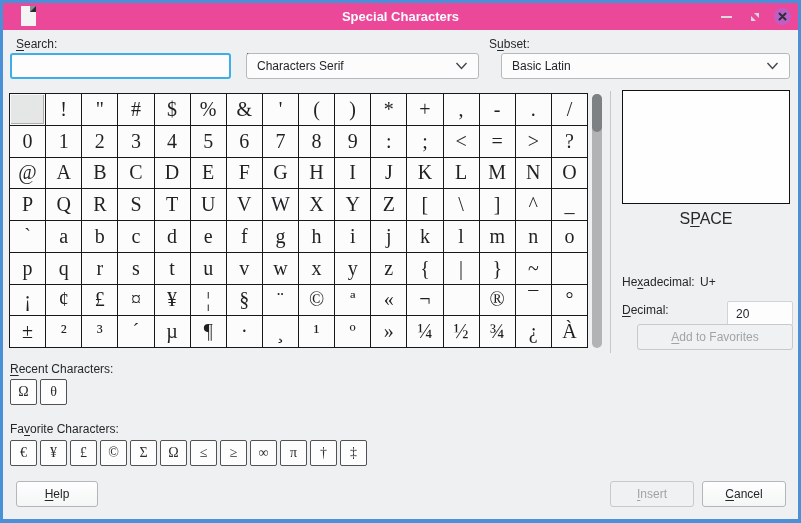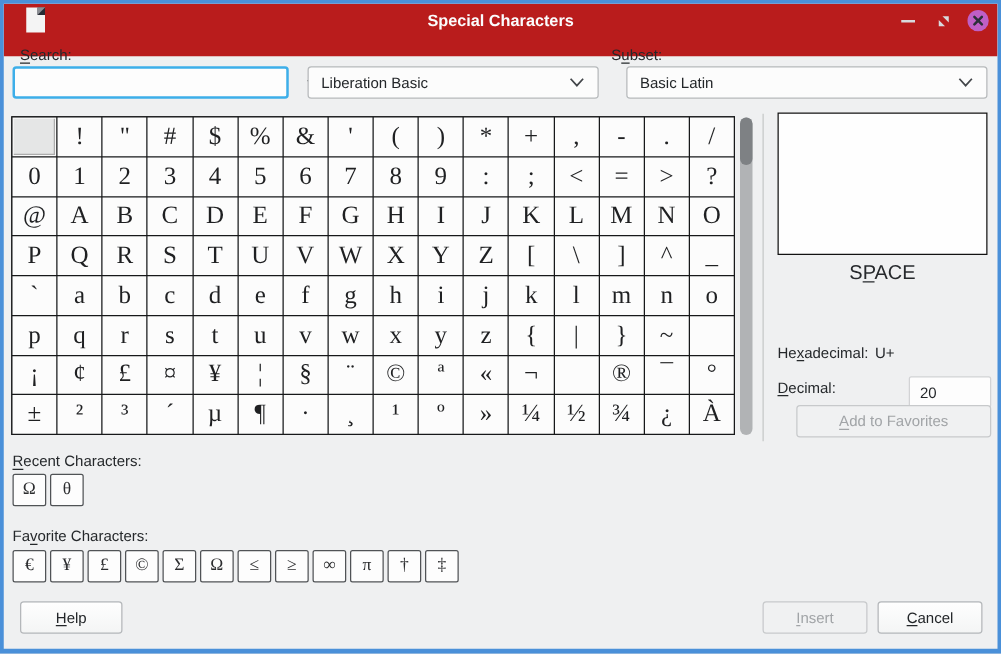--- a/index.html
+++ b/index.html
@@ -4,21 +4,21 @@
 <style>
   html,body{margin:0;padding:0;background:#d6d9dc;}
   *{box-sizing:border-box;}
   .window{
     position:relative;width:801px;height:523px;
     border:3px solid #4a90d9;border-bottom-width:4px;
     background:#eff0f1;overflow:hidden;
     font-family:"Liberation Sans",sans-serif;
   }
   
-  .titlebar{position:absolute;left:0;top:0;right:0;height:42px;background:#b91c1c;}
+  .titlebar{position:absolute;left:0;top:0;right:0;height:27px;background:#ec4899;}
   .app-icon{position:absolute;left:18px;top:3px;width:15px;height:20px;background:#f4f4f4;}
   .app-icon::after{content:"";position:absolute;right:0;top:0;width:0;height:0;
     border-left:6px solid #8b8e94;border-top:6px solid #272b34;transform:rotate(90deg);}
   .tb-title{position:absolute;left:0;right:0;top:0;height:27px;line-height:27px;
     text-align:center;color:#fbfcfd;font-size:13px;font-weight:700;}
   .tb-buttons{position:absolute;right:7px;top:0;height:27px;display:flex;align-items:center;gap:11px;}
   .tb-btn{width:17px;height:17px;display:flex;align-items:center;justify-content:center;}
   .min-glyph{width:11px;height:2px;background:#d8dadd;}
   .close-btn{width:17px;height:17px;border-radius:50%;background:#bf5fc6;display:flex;align-items:center;justify-content:center;}
   
@@ -86,21 +86,21 @@
         </svg>
       </div>
     </div>
   </div>
 
   <div class="fld-label" style="left:13px;top:34px;"><u>S</u>earch:</div>
   <input class="search-input" type="text" value="" style="">
 
   <div class="fld-label" style="left:243px;top:48px;"><u>F</u>ont:</div>
   <div class="dropdown" style="left:243px;width:233px;">
-    <span>Liberation Basic</span>
+    <span>Characters Serif</span>
     <span class="chevron">
       <svg width="13" height="8" viewBox="0 0 13 8">
           <path d="M1.5 1 L6.5 6.5 L11.5 1" fill="none" stroke="#43464a" stroke-width="1.4"></path>
         </svg>
     </span>
   </div>
 
   <div class="fld-label" style="left:486px;top:34px;">S<u>u</u>bset:</div>
   <div class="dropdown" style="left:498px;width:289px;">
     <span>Basic Latin</span>

